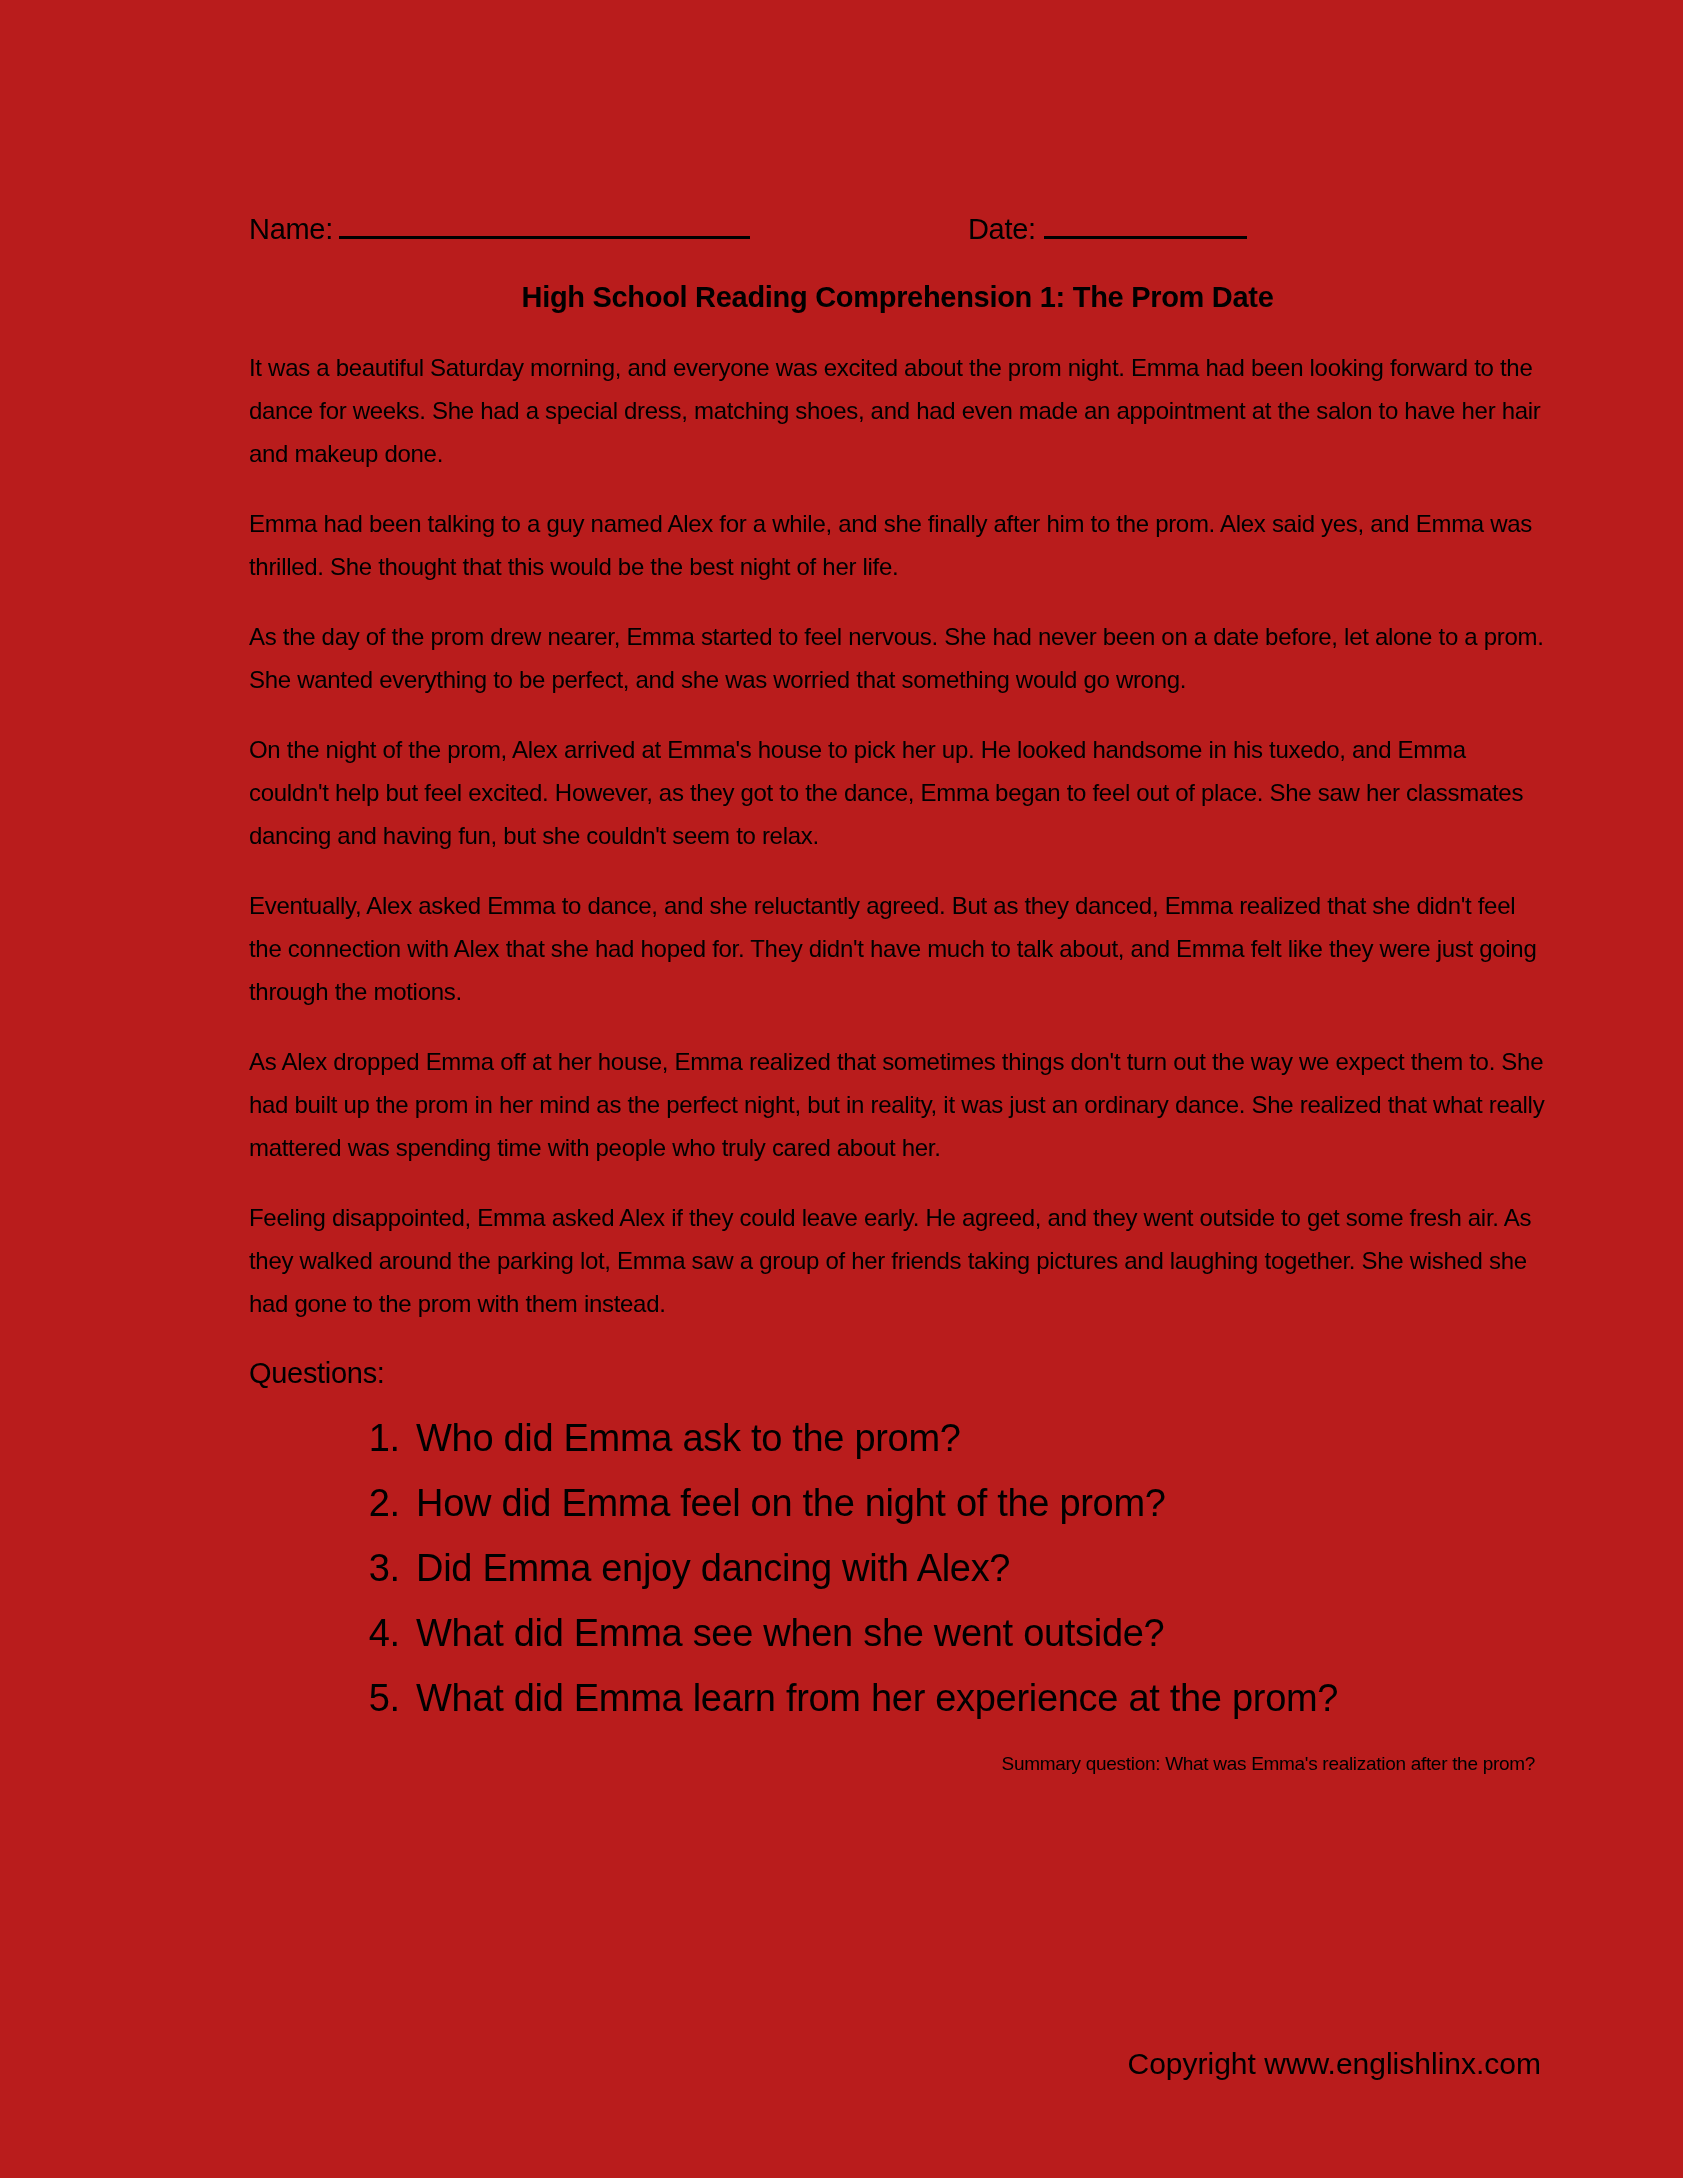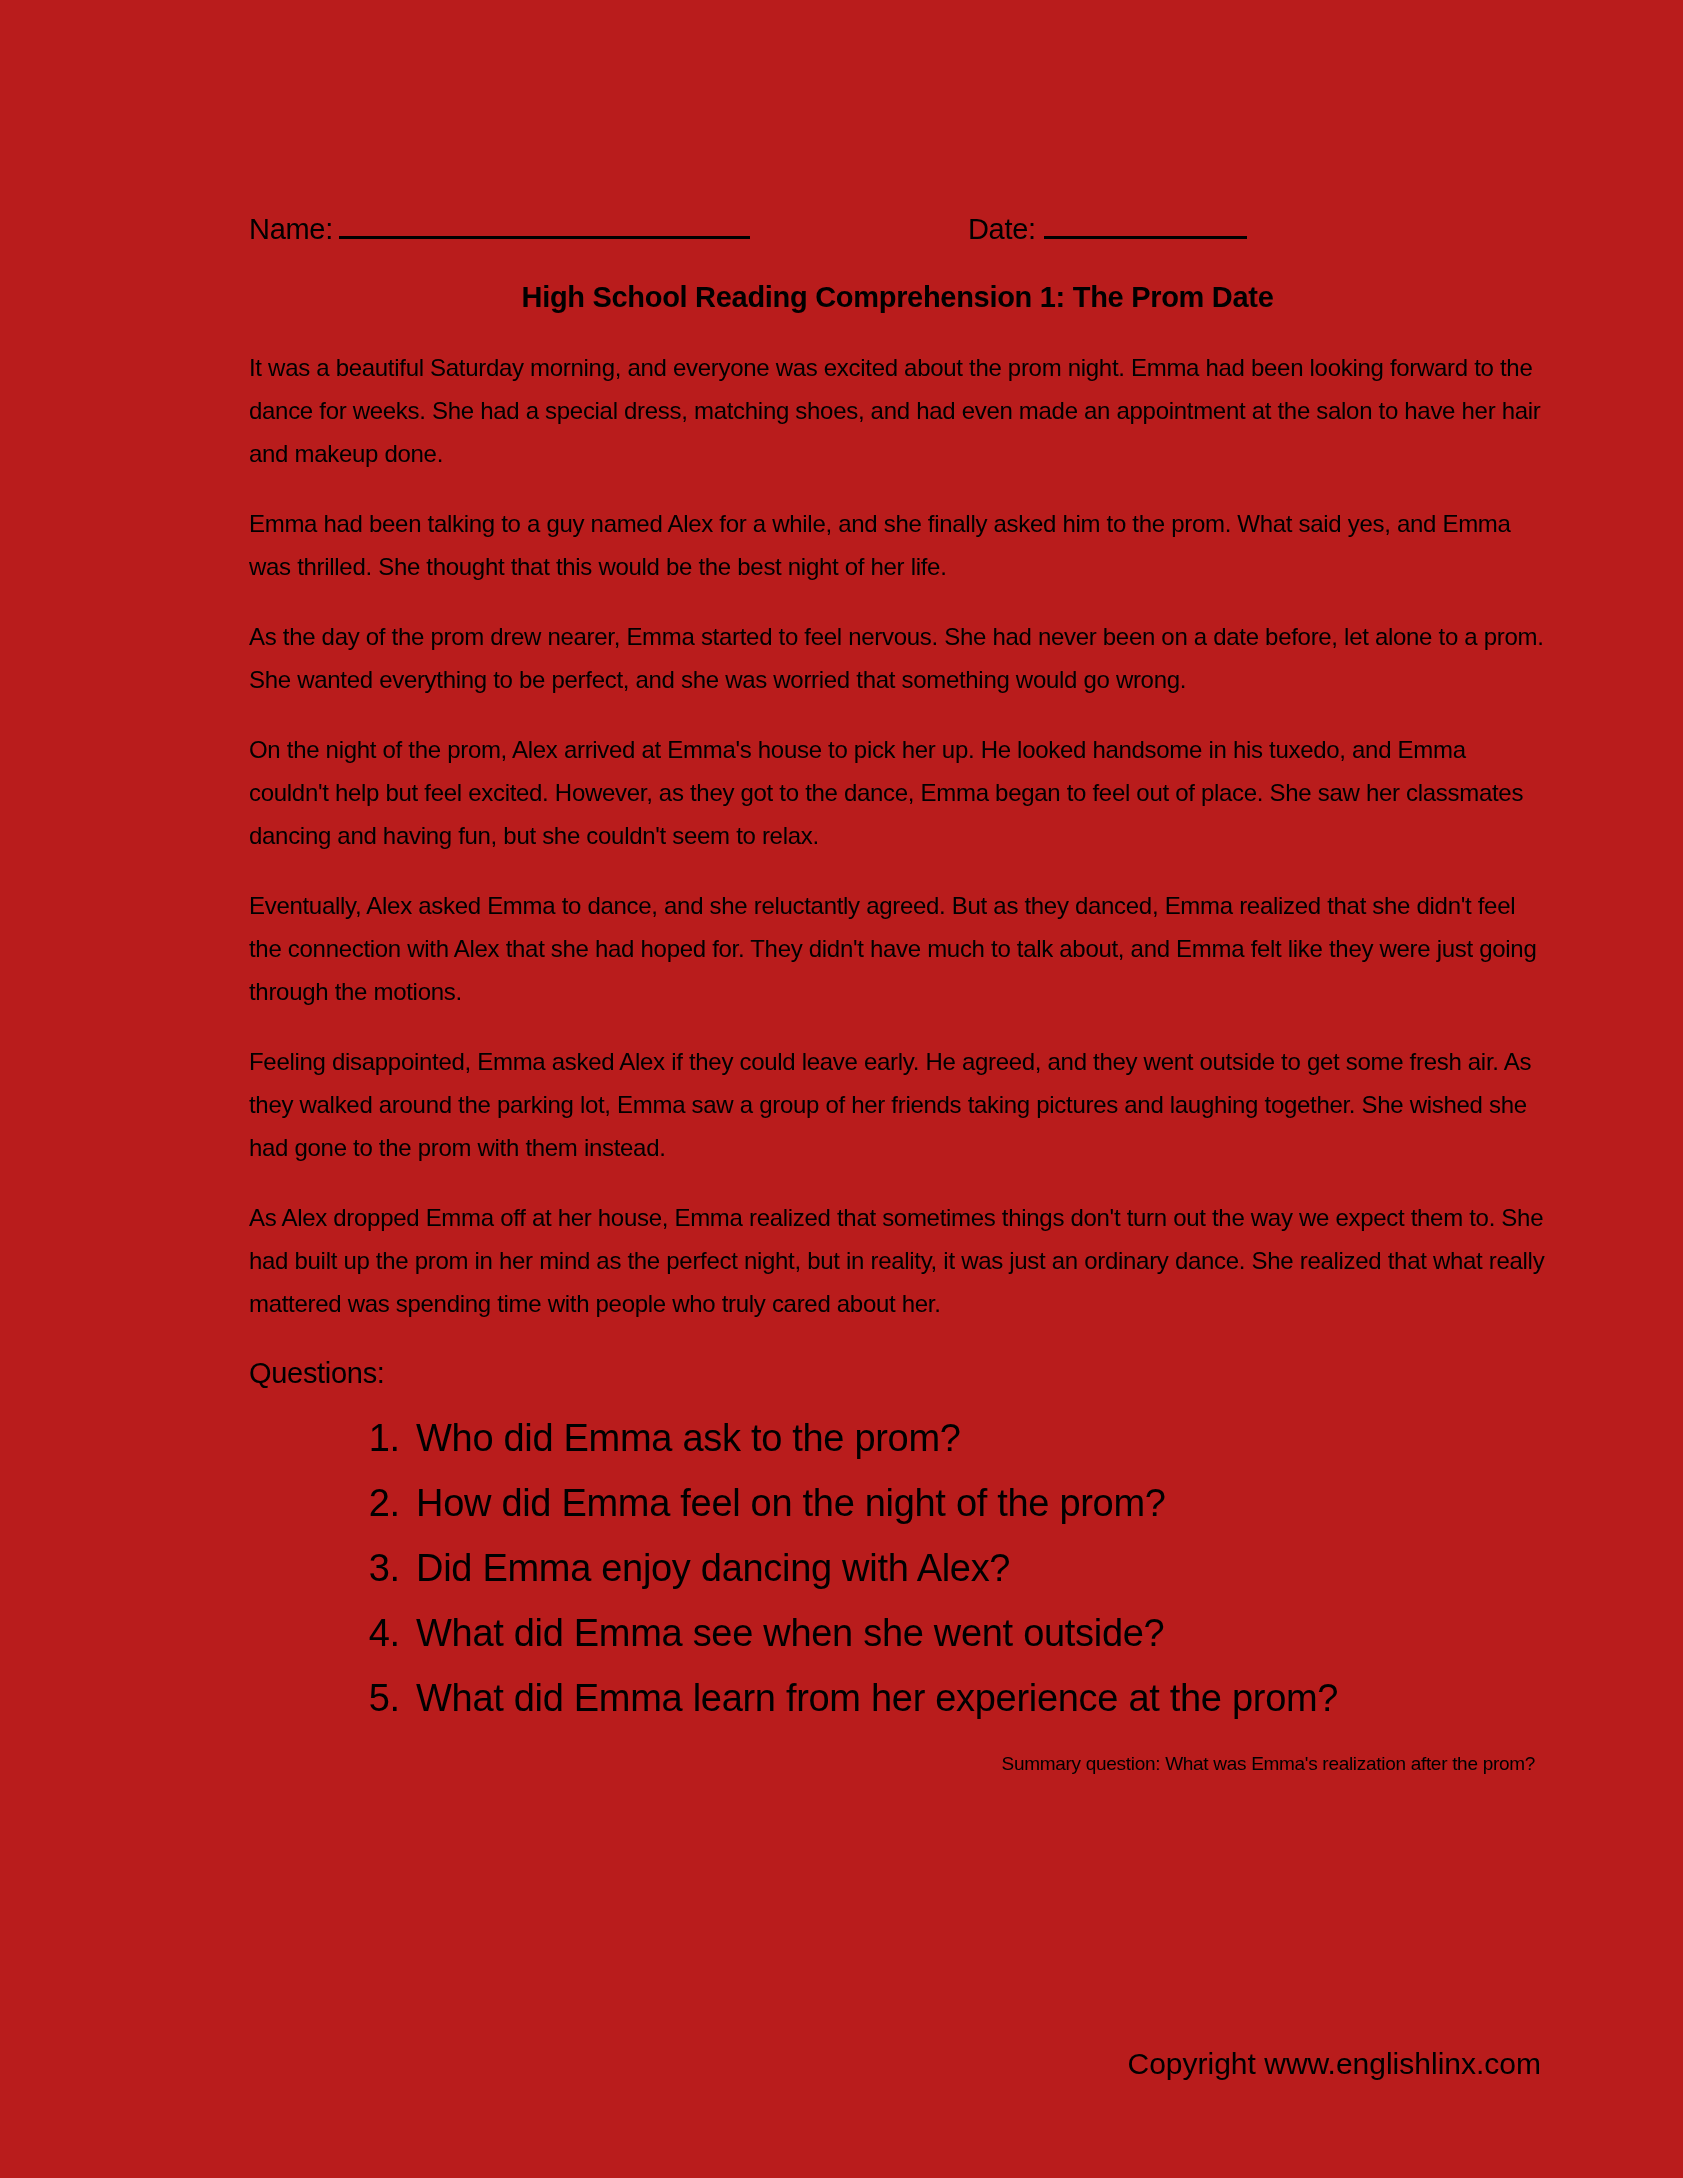--- a/index.html
+++ b/index.html
@@ -96,26 +96,26 @@
 <div class="page">
   <div class="content">
 
     <div class="header-row">
       <span class="label">Name:</span><span class="blank name-blank"></span><span class="label date-label">Date:</span><span class="blank date-blank"></span>
     </div>
 
     <h1 class="title">High School Reading Comprehension 1: The Prom Date</h1>
 
     <p class="para first">It was a beautiful Saturday morning, and everyone was excited about the prom night. Emma had been looking forward to the dance for weeks. She had a special dress, matching shoes, and had even made an appointment at the salon to have her hair and makeup done.</p>
-    <p class="para">Emma had been talking to a guy named Alex for a while, and she finally asked him to the prom. What said yes, and Emma was thrilled. She thought that this would be the best night of her life.</p>
+    <p class="para">Emma had been talking to a guy named Alex for a while, and she finally after him to the prom. Alex said yes, and Emma was thrilled. She thought that this would be the best night of her life.</p>
     <p class="para">As the day of the prom drew nearer, Emma started to feel nervous. She had never been on a date before, let alone to a prom. She wanted everything to be perfect, and she was worried that something would go wrong.</p>
     <p class="para">On the night of the prom, Alex arrived at Emma's house to pick her up. He looked handsome in his tuxedo, and Emma couldn't help but feel excited. However, as they got to the dance, Emma began to feel out of place. She saw her classmates dancing and having fun, but she couldn't seem to relax.</p>
     <p class="para">Eventually, Alex asked Emma to dance, and she reluctantly agreed. But as they danced, Emma realized that she didn't feel the connection with Alex that she had hoped for. They didn't have much to talk about, and Emma felt like they were just going through the motions.</p>
+    <p class="para">As Alex dropped Emma off at her house, Emma realized that sometimes things don't turn out the way we expect them to. She had built up the prom in her mind as the perfect night, but in reality, it was just an ordinary dance. She realized that what really mattered was spending time with people who truly cared about her.</p>
     <p class="para">Feeling disappointed, Emma asked Alex if they could leave early. He agreed, and they went outside to get some fresh air. As they walked around the parking lot, Emma saw a group of her friends taking pictures and laughing together. She wished she had gone to the prom with them instead.</p>
-    <p class="para">As Alex dropped Emma off at her house, Emma realized that sometimes things don't turn out the way we expect them to. She had built up the prom in her mind as the perfect night, but in reality, it was just an ordinary dance. She realized that what really mattered was spending time with people who truly cared about her.</p>
 
     <p class="questions-label">Questions:</p>
 
     <ol class="questions">
       <li>Who did Emma ask to the prom?</li>
       <li>How did Emma feel on the night of the prom?</li>
       <li>Did Emma enjoy dancing with Alex?</li>
       <li>What did Emma see when she went outside?</li>
       <li>What did Emma learn from her experience at the prom?</li>
     </ol>

